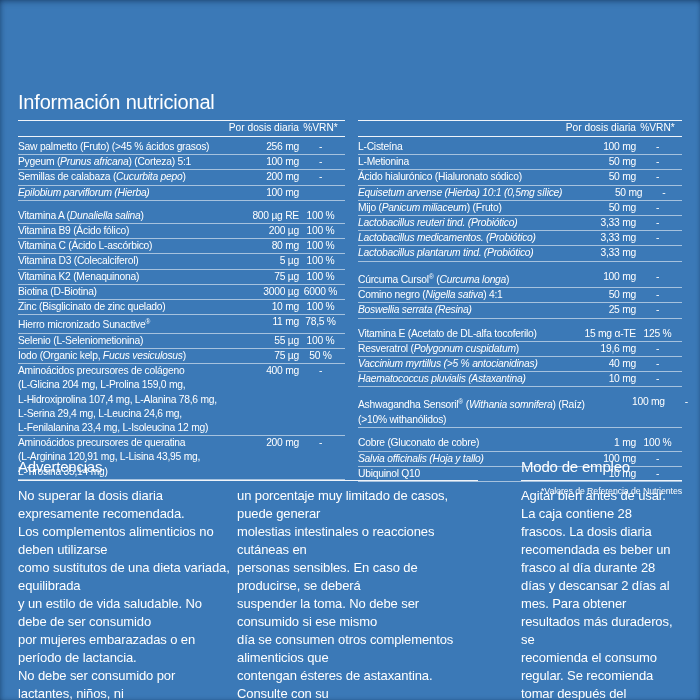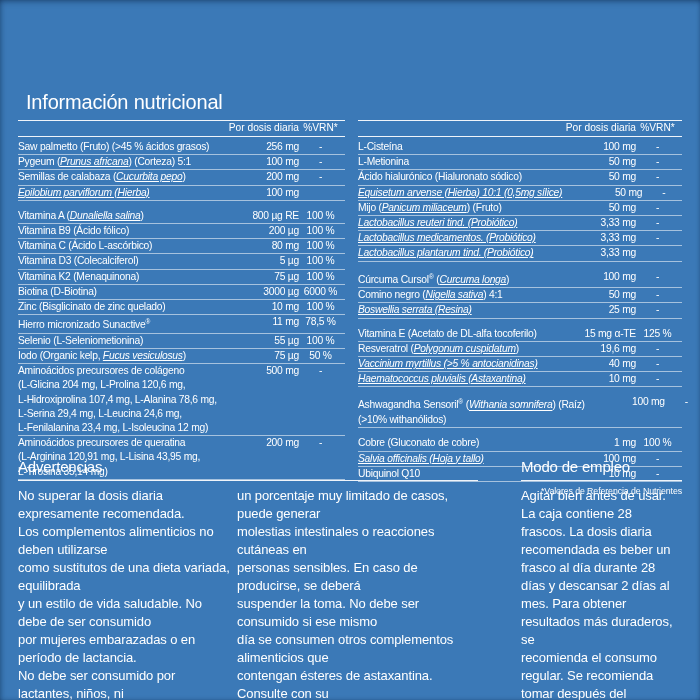--- a/index.html
+++ b/index.html
@@ -15,35 +15,35 @@
     font-family:"Liberation Sans",sans-serif;
     -webkit-font-smoothing:antialiased;
   }
   .canvas::before{
     content:"";position:absolute;inset:0;pointer-events:none;z-index:5;
     box-shadow:inset 0 4px 6px -3px rgba(8,30,60,.55),
                inset 4px 0 6px -4px rgba(8,30,60,.40),
                inset -3px 0 5px -4px rgba(8,30,60,.30),
                inset 0 -3px 5px -4px rgba(8,30,60,.35);
   }
-  .title{position:absolute;left:26px;top:91px;font-size:20px;letter-spacing:-.2px;}
+  .title{position:absolute;left:18px;top:91px;font-size:20px;letter-spacing:-.2px;}
   .tables{position:absolute;left:18px;top:120px;width:664px;display:flex;gap:13px;}
   .tcol-left{width:327px;flex:none;}
   .tcol-right{width:324px;flex:none;}
   .thead{display:flex;font-size:10.2px;line-height:14px;padding:0 0 1px 0;
          border-top:1px solid var(--ruleStrong);border-bottom:1px solid var(--ruleStrong);}
   .name{flex:1;white-space:nowrap;overflow:visible;}
   .dose{width:80px;flex:none;text-align:right;white-space:nowrap;}
   .vrn{width:46px;flex:none;text-align:center;box-sizing:border-box;padding-right:3px;white-space:nowrap;}
   .section{padding-top:3px;}
   .section + .section{padding-top:8px;}
   .rowgroup{border-bottom:1px solid var(--rule);}
   .row{display:flex;font-size:10.3px;line-height:14.2px;letter-spacing:-.25px;}
   .row.sub{display:block;}
-  .row i{font-style:italic;text-decoration:underline;}
+  .row i{font-style:italic;}
   sup.reg{font-size:6.5px;vertical-align:super;letter-spacing:0;}
   .footnote{text-align:right;font-size:8.8px;letter-spacing:-.1px;margin-top:4px;}
   .bottom{position:absolute;left:18px;top:458px;width:664px;display:flex;gap:9px;}
   .warnings{width:460px;flex:none;}
   .usage{flex:1;min-width:0;margin-left:34px;}
   .sec-head{font-size:15px;line-height:17px;letter-spacing:-.2px;}
   .rule{border-bottom:1px solid var(--ruleStrong);margin:5px 0 6px;}
   .warn-cols{display:flex;gap:4px;}
   .wcol1{width:215px;flex:none;}
   .wcol2{flex:1;min-width:0;}
@@ -161,24 +161,24 @@
             <div class="rowgroup">
               <div class="row">
                 <span class="name">Iodo (Organic kelp, <i>Fucus vesiculosus</i>)</span>
                 <span class="dose">75 µg</span>
                 <span class="vrn">50 %</span>
               </div>
             </div>
             <div class="rowgroup">
               <div class="row">
                 <span class="name">Aminoácidos precursores de colágeno</span>
-                <span class="dose">500 mg</span>
-                <span class="vrn">-</span>
-              </div>
-              <div class="row sub">(L-Glicina 204 mg, L-Prolina 120,6 mg,</div>
+                <span class="dose">400 mg</span>
+                <span class="vrn">-</span>
+              </div>
+              <div class="row sub">(L-Glicina 204 mg, L-Prolina 159,0 mg,</div>
               <div class="row sub">L-Hidroxiprolina 107,4 mg, L-Alanina 78,6 mg,</div>
               <div class="row sub">L-Serina 29,4 mg, L-Leucina 24,6 mg,</div>
               <div class="row sub">L-Fenilalanina 23,4 mg, L-Isoleucina 12 mg)</div>
             </div>
             <div class="rowgroup">
               <div class="row">
                 <span class="name">Aminoácidos precursores de queratina</span>
                 <span class="dose">200 mg</span>
                 <span class="vrn">-</span>
               </div>

